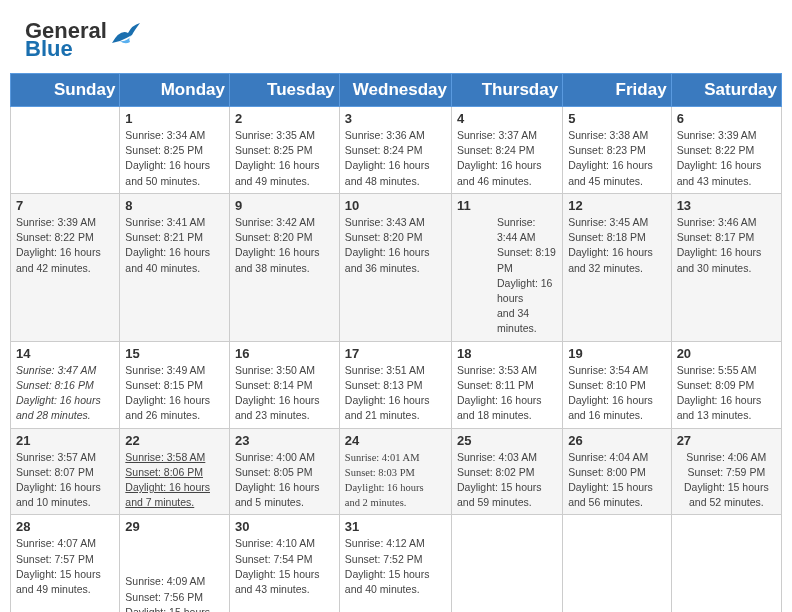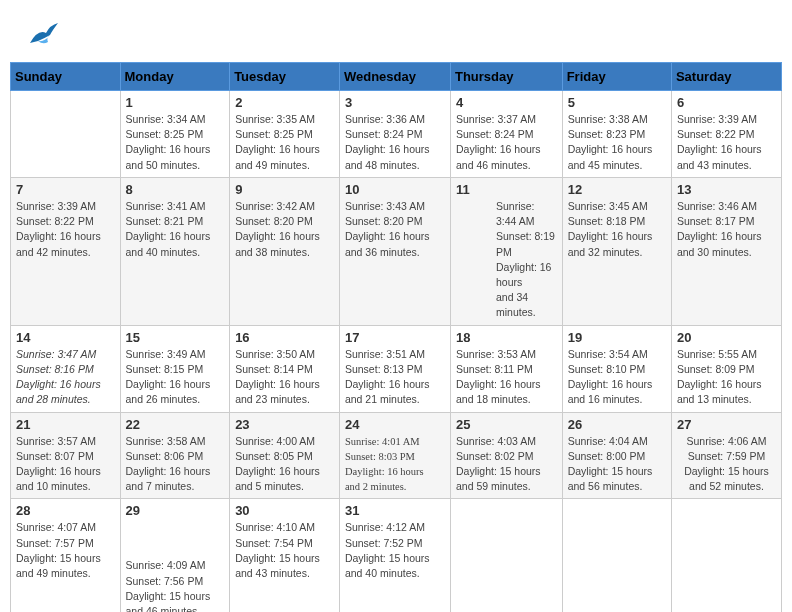--- a/index.html
+++ b/index.html
@@ -35,24 +35,24 @@
       color: #333;
       margin-top: 2px;
     }
     .calendar {
       width: 100%;
       border-collapse: collapse;
       margin: 8px 0 0 0;
     }
     .calendar th {
       background-color: #3a7abf;
-      color: #000000;
+      color: #ffffff;
       padding: 6px 4px;
-      text-align: left;
-      font-size: 13px;
+      text-align: right;
+      font-size: 17px;
       font-weight: bold;
       border: 1px solid #5a9adf;
     }
     .calendar td {
       border: 1px solid #ccc;
       vertical-align: top;
       padding: 4px 5px;
       width: 113px;
       min-height: 80px;
       font-size: 10.5px;
@@ -75,20 +75,24 @@
     .empty-cell {
       background: #f9f9f9;
     }
   </style>
 </head>
 <body>
 
 <div class="header">
   <div class="logo">
   <div style="display:flex;align-items:flex-start;gap:0;">
+    <div style="display:flex;flex-direction:column;align-items:flex-start;line-height:1;">
+      <span style="font-size:22px;font-weight:bold;color:#333;">General</span>
+      <span style="font-size:22px;font-weight:bold;color:#1a6faf;margin-top:-4px;">Blue</span>
+    </div>
     <svg width="32" height="28" viewBox="0 0 32 28" style="margin-left:3px;margin-top:1px;">
       <path d="M2 22 Q10 8 18 12 Q22 4 30 2 Q24 10 22 14 Q17 17 10 20 Z" fill="#1a6faf"></path>
       <path d="M10 20 Q15 24 20 21 Q18 17 22 14 Q17 21 10 20Z" fill="#5ab0ef"></path>
     </svg>
   </div>
 </div>
   <div class="title-section">
     <div class="month-year"></div>
     <div class="location"></div>
   </div>
@@ -257,21 +261,21 @@
       <tr>
         <td>
           <span class="day-number">21</span>
           <div class="day-info" style="white-space: pre-line;">Sunrise: 3:57 AM
 Sunset: 8:07 PM
 Daylight: 16 hours
 and 10 minutes.</div>
         </td>
         <td>
           <span class="day-number">22</span>
-          <div class="day-info" style="white-space: pre-line;">Sunrise: 3:58 AM
+          <div class="day-info" style="white-space: pre-line; text-decoration: underline;">Sunrise: 3:58 AM
 Sunset: 8:06 PM
 Daylight: 16 hours
 and 7 minutes.</div>
         </td>
         <td>
           <span class="day-number">23</span>
           <div class="day-info" style="white-space: pre-line;">Sunrise: 4:00 AM
 Sunset: 8:05 PM
 Daylight: 16 hours
 and 5 minutes.</div>

